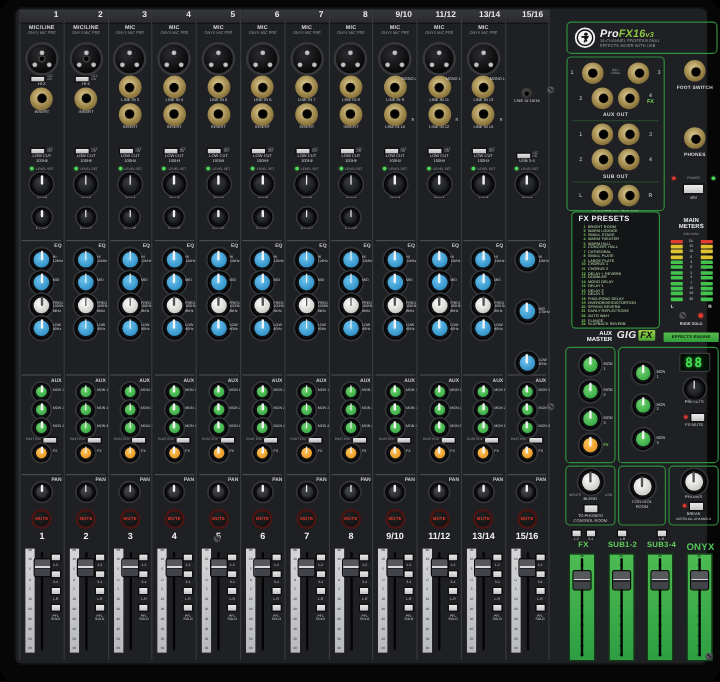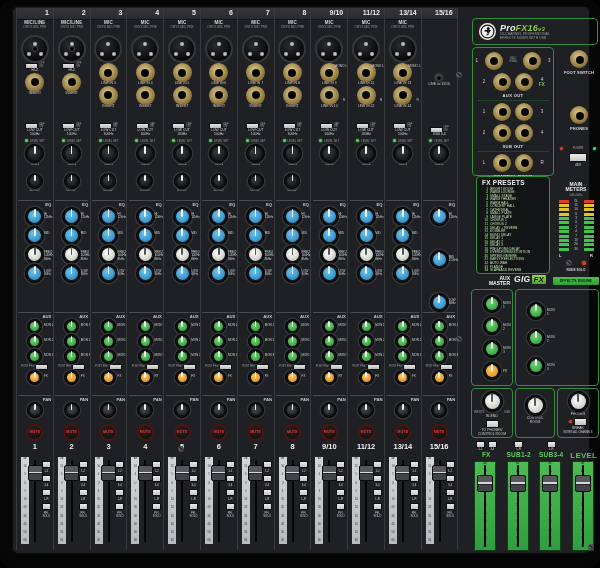--- a/index.html
+++ b/index.html
@@ -2272,20 +2272,33 @@
             <div class="klbl">MON 2</div>
           </div>
           <div class="amrow">
             <div class="knob k-green" style="width: 18px; height: 18px;">
               <div class="cap"></div>
               <div class="ptr"></div>
             </div>
             <div class="klbl">MON 3</div>
           </div>
         </div>
+      <div id="gig-right">
+        <div class="display">88</div>
+        <div class="knob k-black" style="width:18px;height:18px;margin-top:5px">
+            <div class="cap"></div>
+            <div class="ptr"></div>
+          </div>
+        <div class="klbl-c">PRESETS</div>
+        <div class="fxmute">
+          <span class="led red"></span>
+          <span class="sbtn"></span>
+        </div>
+        <div class="klbl-c">FX MUTE</div>
+      </div>
     </div>
 
     <div id="blend-box" class="gbox mon-box">
       <div class="knob k-white" style="width:21px;height:21px">
           <div class="cap"></div>
           <div class="ptr"></div>
         </div>
       <div class="blend-lr">
         <span>INPUTS</span>
         <span>USB</span>
@@ -2394,21 +2407,21 @@
               <span>40</span>
               <span>50</span>
               <span>60</span>
             </div>
             <div class="mslot"></div>
             <div class="mcap"></div>
           </div>
         </div>
         <div class="mstrip">
           <div class="mbtns"></div>
-          <div class="mlabel big">LEVEL</div>
+          <div class="mlabel big">ONYX</div>
           <div class="mfader">
             <div class="mplate">
               <span>dB</span>
               <span>10</span>
               <span>5</span>
               <span>U</span>
               <span>5</span>
               <span>10</span>
               <span>20</span>
               <span>30</span>

